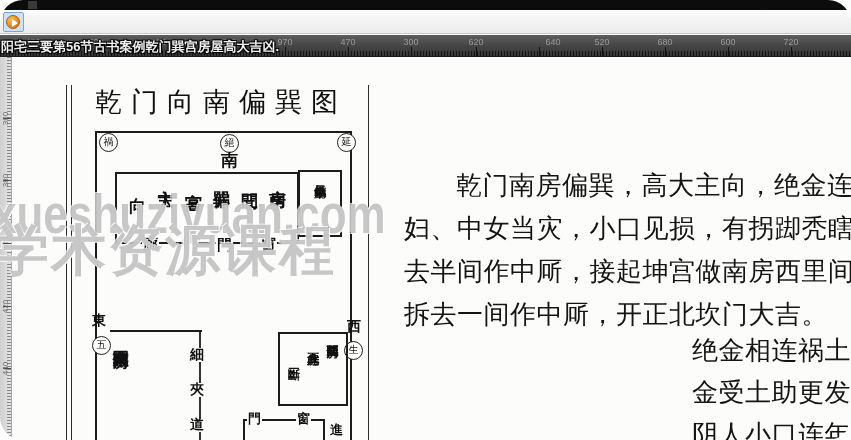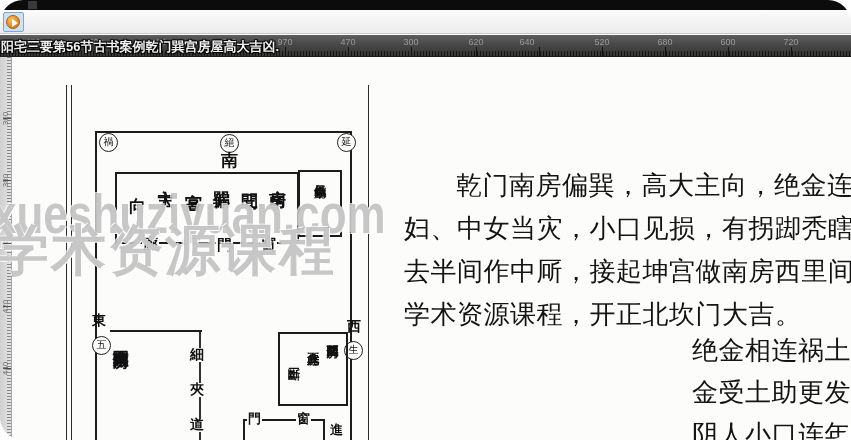--- a/index.html
+++ b/index.html
@@ -119,21 +119,21 @@
     <div class="abs htick" style="left:728px"></div>
     <div class="abs htick" style="left:791px"></div>
     <div class="abs hlab" style="left:20px">480</div>
     <div class="abs hlab" style="left:83px">500</div>
     <div class="abs hlab" style="left:146px">520</div>
     <div class="abs hlab" style="left:216px">540</div>
     <div class="abs hlab" style="left:272px">970</div>
     <div class="abs hlab" style="left:335px">470</div>
     <div class="abs hlab" style="left:398px">300</div>
     <div class="abs hlab" style="left:463px">620</div>
-    <div class="abs hlab" style="left:514px">640</div>
+    <div class="abs hlab" style="left:540px">640</div>
     <div class="abs hlab" style="left:589px">520</div>
     <div class="abs hlab" style="left:652px">680</div>
     <div class="abs hlab" style="left:715px">600</div>
     <div class="abs hlab" style="left:778px">720</div>
   </div>
 
   <div class="abs osd">阳宅三要第56节古书案例乾门巽宫房屋高大吉凶.</div>
 
   <div class="abs vruler">
     <div class="abs vruler-minor"></div>
@@ -148,20 +148,21 @@
     <div class="abs vlab" style="top:245px">420</div>
     <div class="abs vlab" style="top:307px">440</div>
   </div>
 
   <div class="abs page"></div>
 
   <div class="abs plate-line" style="left:66px"></div>
   <div class="abs plate-line" style="left:71px"></div>
   <div class="abs plate-line" style="left:368px"></div>
 
+  <div class="abs fig-title">乾门向南偏巽图</div>
 
   <div class="abs rect outer-rect"></div>
 
   <div class="abs circ" style="left:99px;top:133px">禍</div>
   <div class="abs circ" style="left:220px;top:134px">絕</div>
   <div class="abs dirlab" style="left:221px;top:149px;font-size:17px">南</div>
   <div class="abs circ" style="left:337px;top:133px">延</div>
   <div class="abs dirlab" style="left:92px;top:312px">東</div>
   <div class="abs circ" style="left:92px;top:336px">五</div>
   <div class="abs dirlab" style="left:347px;top:318px">西</div>
@@ -198,21 +199,21 @@
   </div>
 
   <div class="abs bottom-box"></div>
   <div class="abs bb-lab" style="left:247px;top:412px">門</div>
   <div class="abs bb-lab" style="left:296px;top:412px">窗</div>
   <div class="abs bb-lab" style="left:329px;top:423px;background:transparent">進</div>
 
   <div class="abs art-line art-indent" style="top:168px">乾门南房偏巽，高大主向，绝金连祸土</div>
   <div class="abs art-line" style="top:211px">妇、中女当灾，小口见损，有拐踋秃瞎之病</div>
   <div class="abs art-line" style="top:254px">去半间作中厛，接起坤宫做南房西里间，门</div>
-  <div class="abs art-line" style="top:297px">学术资源课程，开正北坎门大吉。</div>
+  <div class="abs art-line" style="top:297px">拆去一间作中厛，开正北坎门大吉。</div>
   <div class="abs verse-line" style="top:333px">绝金相连祸土星</div>
   <div class="abs verse-line" style="top:375px">金受土助更发凶</div>
   <div class="abs verse-line" style="top:417px">阴人小口连年灾</div>
 
   <div class="abs wm wm1">xueshuziyuan.com</div>
   <div class="abs wm wm2">学术资源课程</div>
 
 </div>
 
 </body></html>

